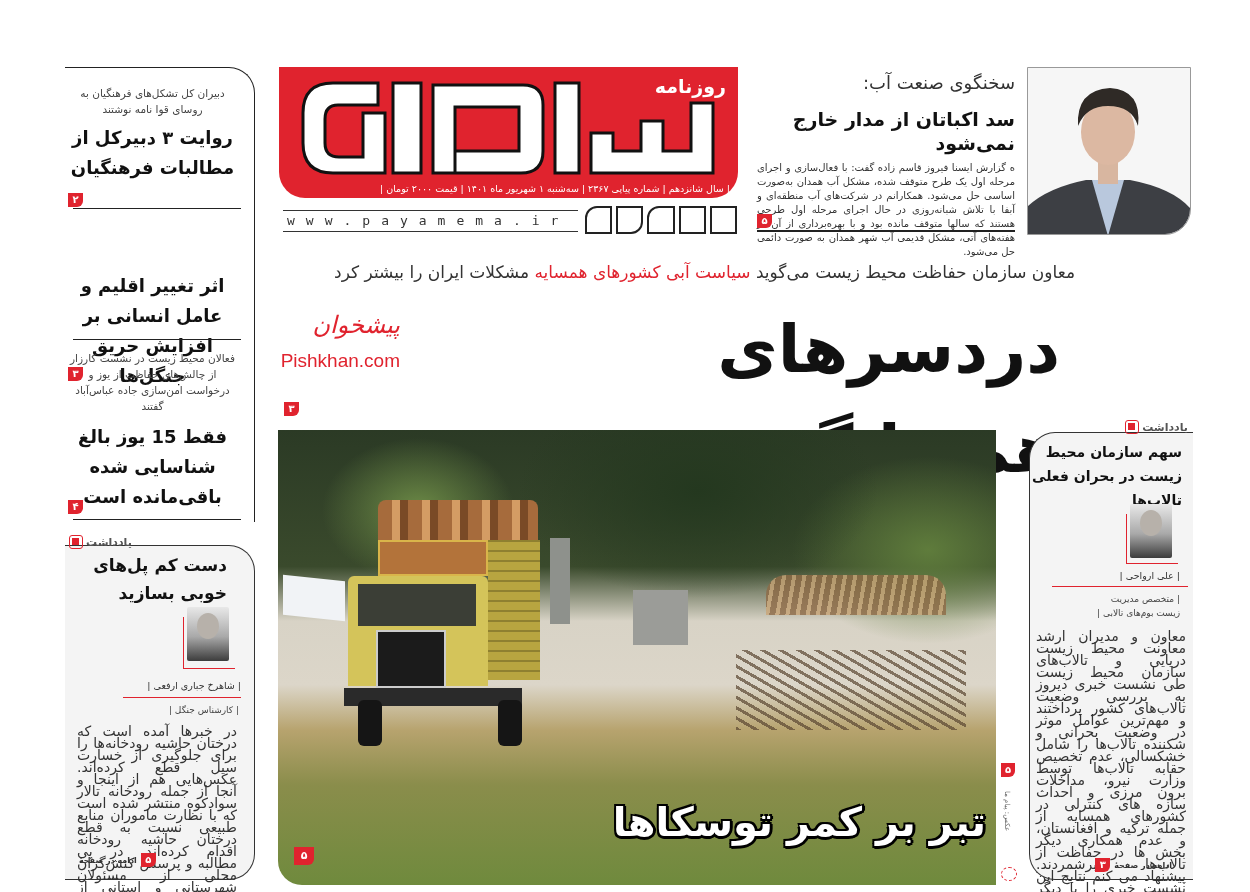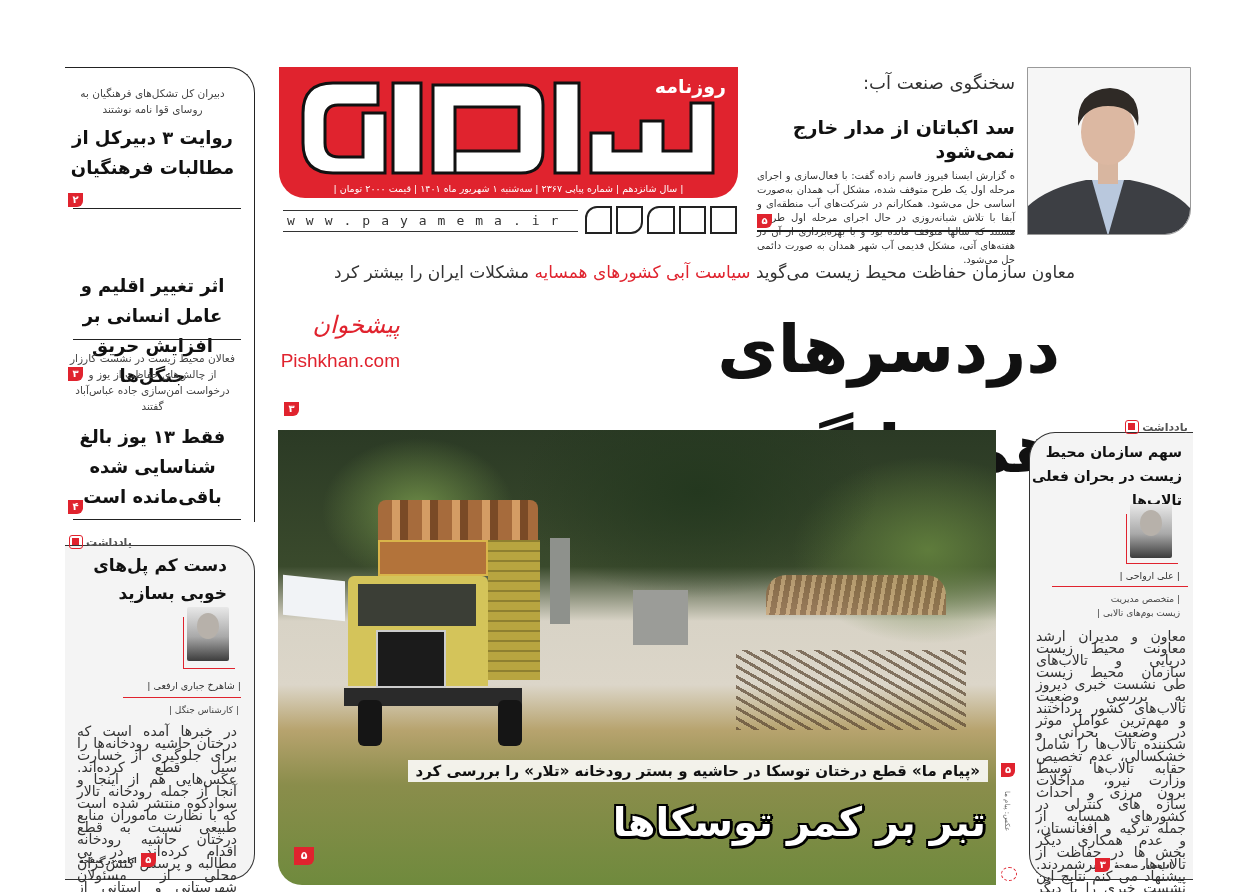--- a/index.html
+++ b/index.html
@@ -19,38 +19,38 @@
     border-radius: 0 0 26px 26px;
   }
   .masthead .logo-word {
     position: absolute; left: 14px; top: 6px; width: 430px; height: 106px;
   }
   .masthead .daily {
     position: absolute; right: 12px; top: 8px; color: #fff; font-weight: bold; font-size: 19px;
   }
   .masthead .issue-line {
     position: absolute; left: 8px; right: 8px; bottom: 4px; color: #fff; font-size: 9.5px;
-    white-space: nowrap; text-align: center;
+    white-space: nowrap; 
   }
   .website {
     left: 283px; top: 210px; width: 295px; height: 22px; direction: ltr;
     font-family: "DejaVu Sans Mono", monospace; font-size: 13px; letter-spacing: 11px;
     color: #333; border-top: 1px solid #333; border-bottom: 1px solid #333; line-height: 20px;
     padding-left: 4px;
   }
   .logo-boxes { left: 585px; top: 206px; width: 152px; height: 28px; display: flex; gap: 4px; direction: ltr; }
   .logo-boxes span { flex: 1; border: 2px solid #222; height: 28px; }
   .logo-boxes span:nth-child(1) { border-radius: 12px 0 0 0; }
   .logo-boxes span:nth-child(2) { border-radius: 0 0 12px 0; }
   .logo-boxes span:nth-child(3) { border-radius: 12px 0 0 0; }
 
   
   .top-news { left: 757px; top: 72px; width: 258px; height: 160px; }
   .top-news .kicker { font-size: 18px; color: #333; text-align: right; }
-  .top-news .title { font-size: 19px; font-weight: bold; margin-top: 22px; text-align: right; line-height: 24px; }
+  .top-news .title { font-size: 19px; font-weight: bold; margin-top: 14px; text-align: right; line-height: 24px; }
   .top-news .body { font-size: 10px; color: #333; text-align: justify; line-height: 14px; margin-top: 6px; }
   .top-news .foot { position: absolute; left: 0; bottom: 0; width: 258px; border-bottom: 2px solid #222; height: 18px; }
   .top-news .foot .badge { position: absolute; left: 0; top: 0; }
 
   .portrait-top {
     left: 1027px; top: 67px; width: 164px; height: 168px; border: 1px solid #999;
     border-radius: 0 0 26px 0; overflow: hidden; background: #fff;
   }
 
   
@@ -199,21 +199,21 @@
   <div class="lsep" style="top:141px;"></div>
 
   <div class="lblock" style="top:156px;margin-top:48px;">
     <div class="head">اثر تغییر اقلیم و عامل انسانی بر افزایش حریق جنگل‌ها</div>
     <span class="badge" style="top:96px;">۳</span>
   </div>
   <div class="lsep" style="top:272px;"></div>
 
   <div class="lblock" style="top:283px;">
     <div class="kick">فعالان محیط زیست در نشست کارزار از چالش‌های حفاظت از یوز و درخواست امن‌سازی جاده عباس‌آباد گفتند</div>
-    <div class="head" style="margin-top:8px;">فقط ۱۳ یوز بالغ شناسایی شده باقی‌مانده است</div>
+    <div class="head" style="margin-top:8px;">فقط 15 یوز بالغ شناسایی شده باقی‌مانده است</div>
     <span class="badge" style="top:150px;">۴</span>
   </div>
   <div class="lsep" style="top:452px;"></div>
 </div>
 
 <div class="abs note-left">
   <div class="box"></div>
   <div class="note-label abs" style="left:4px; top:0;">
     <span>یادداشت</span>
     <span class="note-icon"></span>
@@ -255,21 +255,20 @@
     <div class="load"></div>
       <div class="deco"></div>
       <div class="bed"></div>
     <div class="cab"></div>
       <div class="window"></div>
       <div class="grille"></div>
     <div class="bumper"></div>
     <div class="wheel" style="left:10px;"></div>
       <div class="wheel" style="left:150px;"></div>
   </div>
-  <div class="photo-caption">«پیام ما» قطع درختان توسکا در حاشیه و بستر رودخانه «تلار» را بررسی کرد</div>
   <div class="photo-headline">تبر بر کمر توسکاها</div>
   <span class="badge photo-badge">۵</span>
 </div>
 <div class="abs side-strip">
   <span class="badge" style="position:absolute; left:5px; top:8px; width:14px;">۵</span>
   <span class="credit">عکس: پیام ما</span>
   <span class="cam"></span>
 </div>
 
 <div class="abs note-right">

